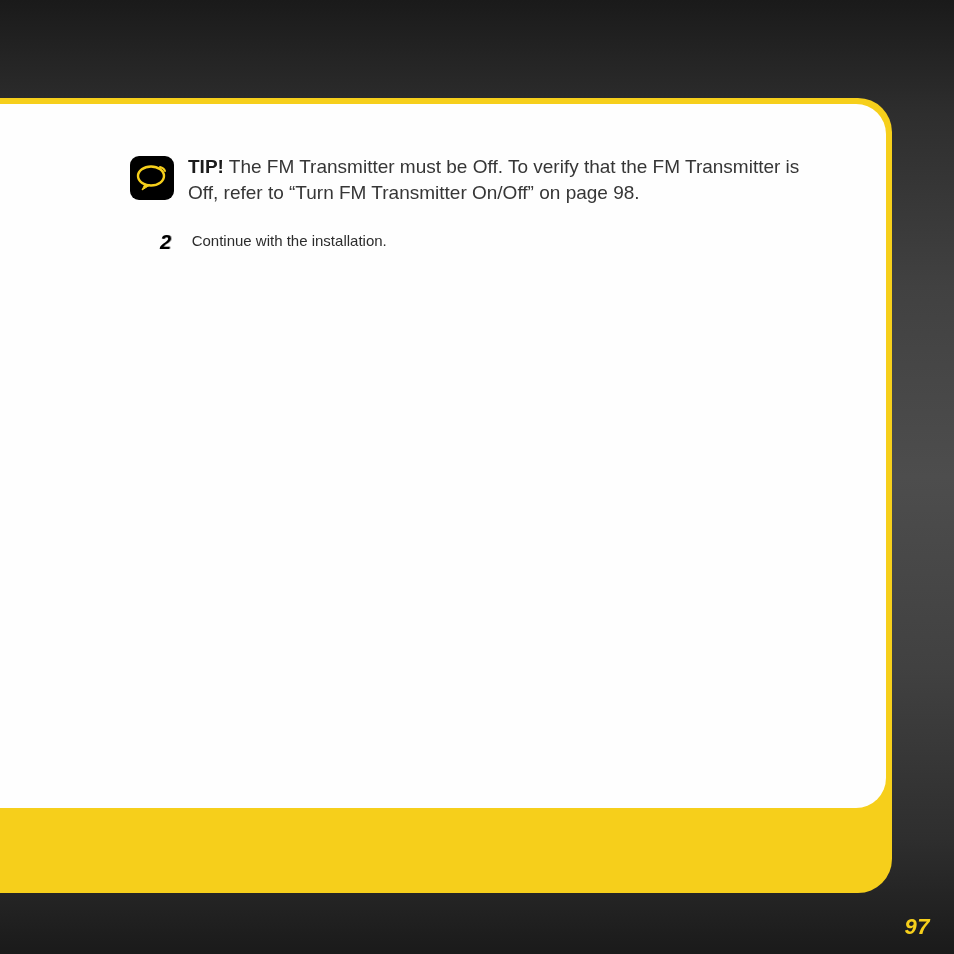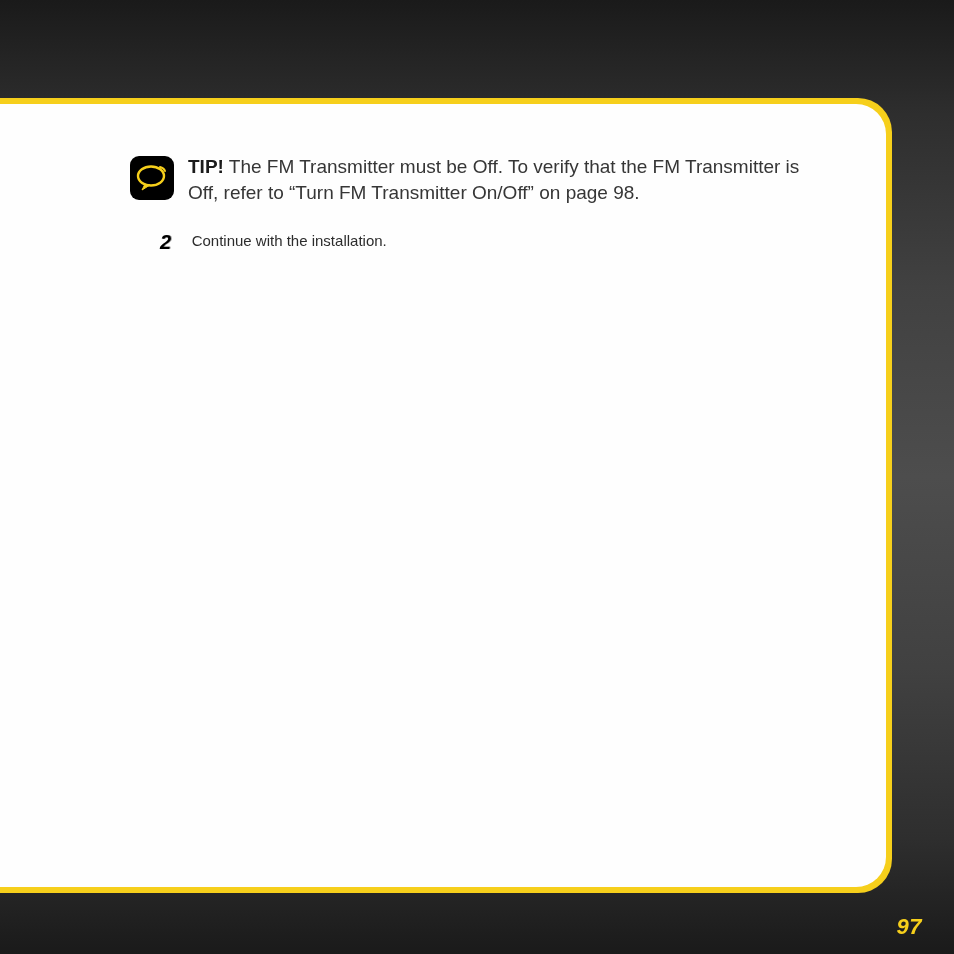--- a/index.html
+++ b/index.html
@@ -25,21 +25,21 @@
     height: 795px;
     background: #f6cf1b;
     border-top-right-radius: 34px;
     border-bottom-right-radius: 34px;
   }
   .white-page {
     position: absolute;
     left: 0;
     top: 6px;
     width: 886px;
-    height: 783px;
+    height: 704px;
     background: #fefefe;
     border-top-right-radius: 30px;
     border-bottom-right-radius: 30px;
     padding: 50px 55px 40px 130px;
   }
   .tip-row {
     display: flex;
     align-items: flex-start;
     gap: 14px;
   }
@@ -77,21 +77,21 @@
     text-shadow: 1px 0 0 #aaa;
     letter-spacing: 0.5px;
   }
   .step-text {
     color: #2c2c2c;
     font-size: 15px;
     line-height: 1.35;
   }
   .page-number {
     position: absolute;
-    right: 32px;
+    right: 24px;
     bottom: 14px;
     color: #f6cf1b;
     font-weight: 800;
     font-style: italic;
     font-size: 22px;
     letter-spacing: 0.5px;
   }
 </style>
 </head>
 <body>

